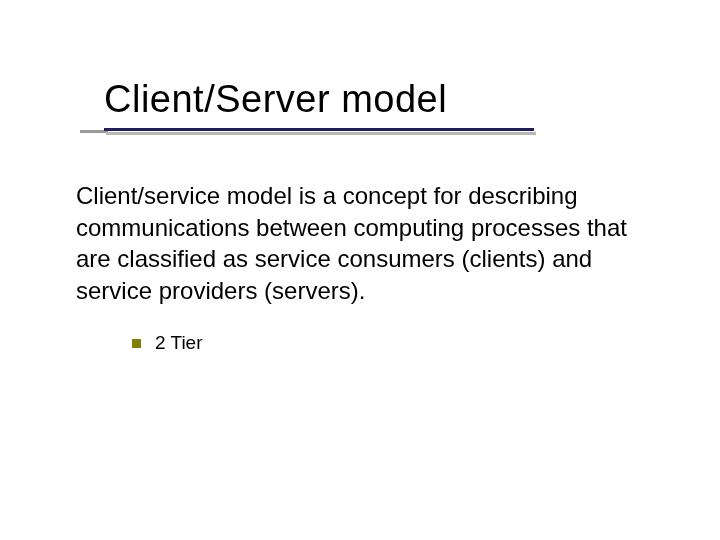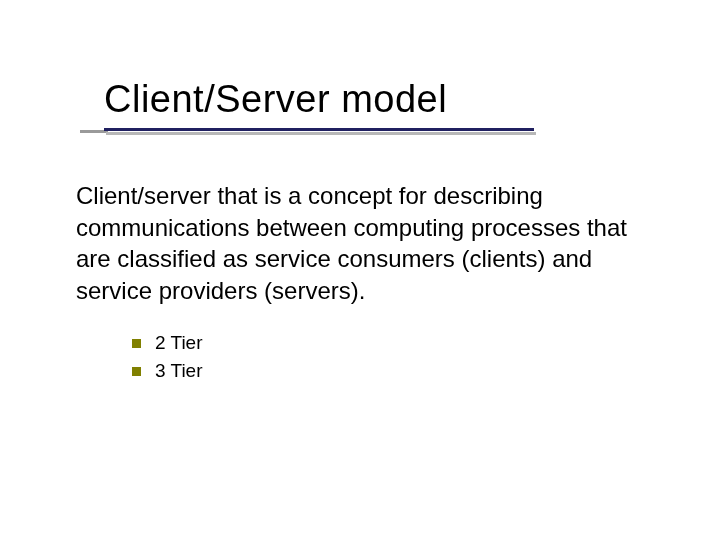--- a/index.html
+++ b/index.html
@@ -90,26 +90,22 @@
 
 <div class="slide">
 
   <div class="title-wrap">
     <div class="title-rule"></div>
     <div class="title">Client/Server model</div>
     <div class="title-shadow" style="width: 430px;"></div>
     <div class="title-underline" style="width: 430px;"></div>
   </div>
 
-  <div class="body">Client/server that is a concept for describing communications between computing processes that are classified as service consumers (clients) and service providers (servers).</div>
+  <div class="body">Client/service model is a concept for describing communications between computing processes that are classified as service consumers (clients) and service providers (servers).</div>
 
   <div class="bullets">
     <div class="bullet-row">
       <span class="sq"></span>
       <span>2 Tier</span>
     </div>
-    <div class="bullet-row">
-      <span class="sq"></span>
-      <span>3 Tier</span>
-    </div>
   </div>
 
 </div>
 
 </body></html>

